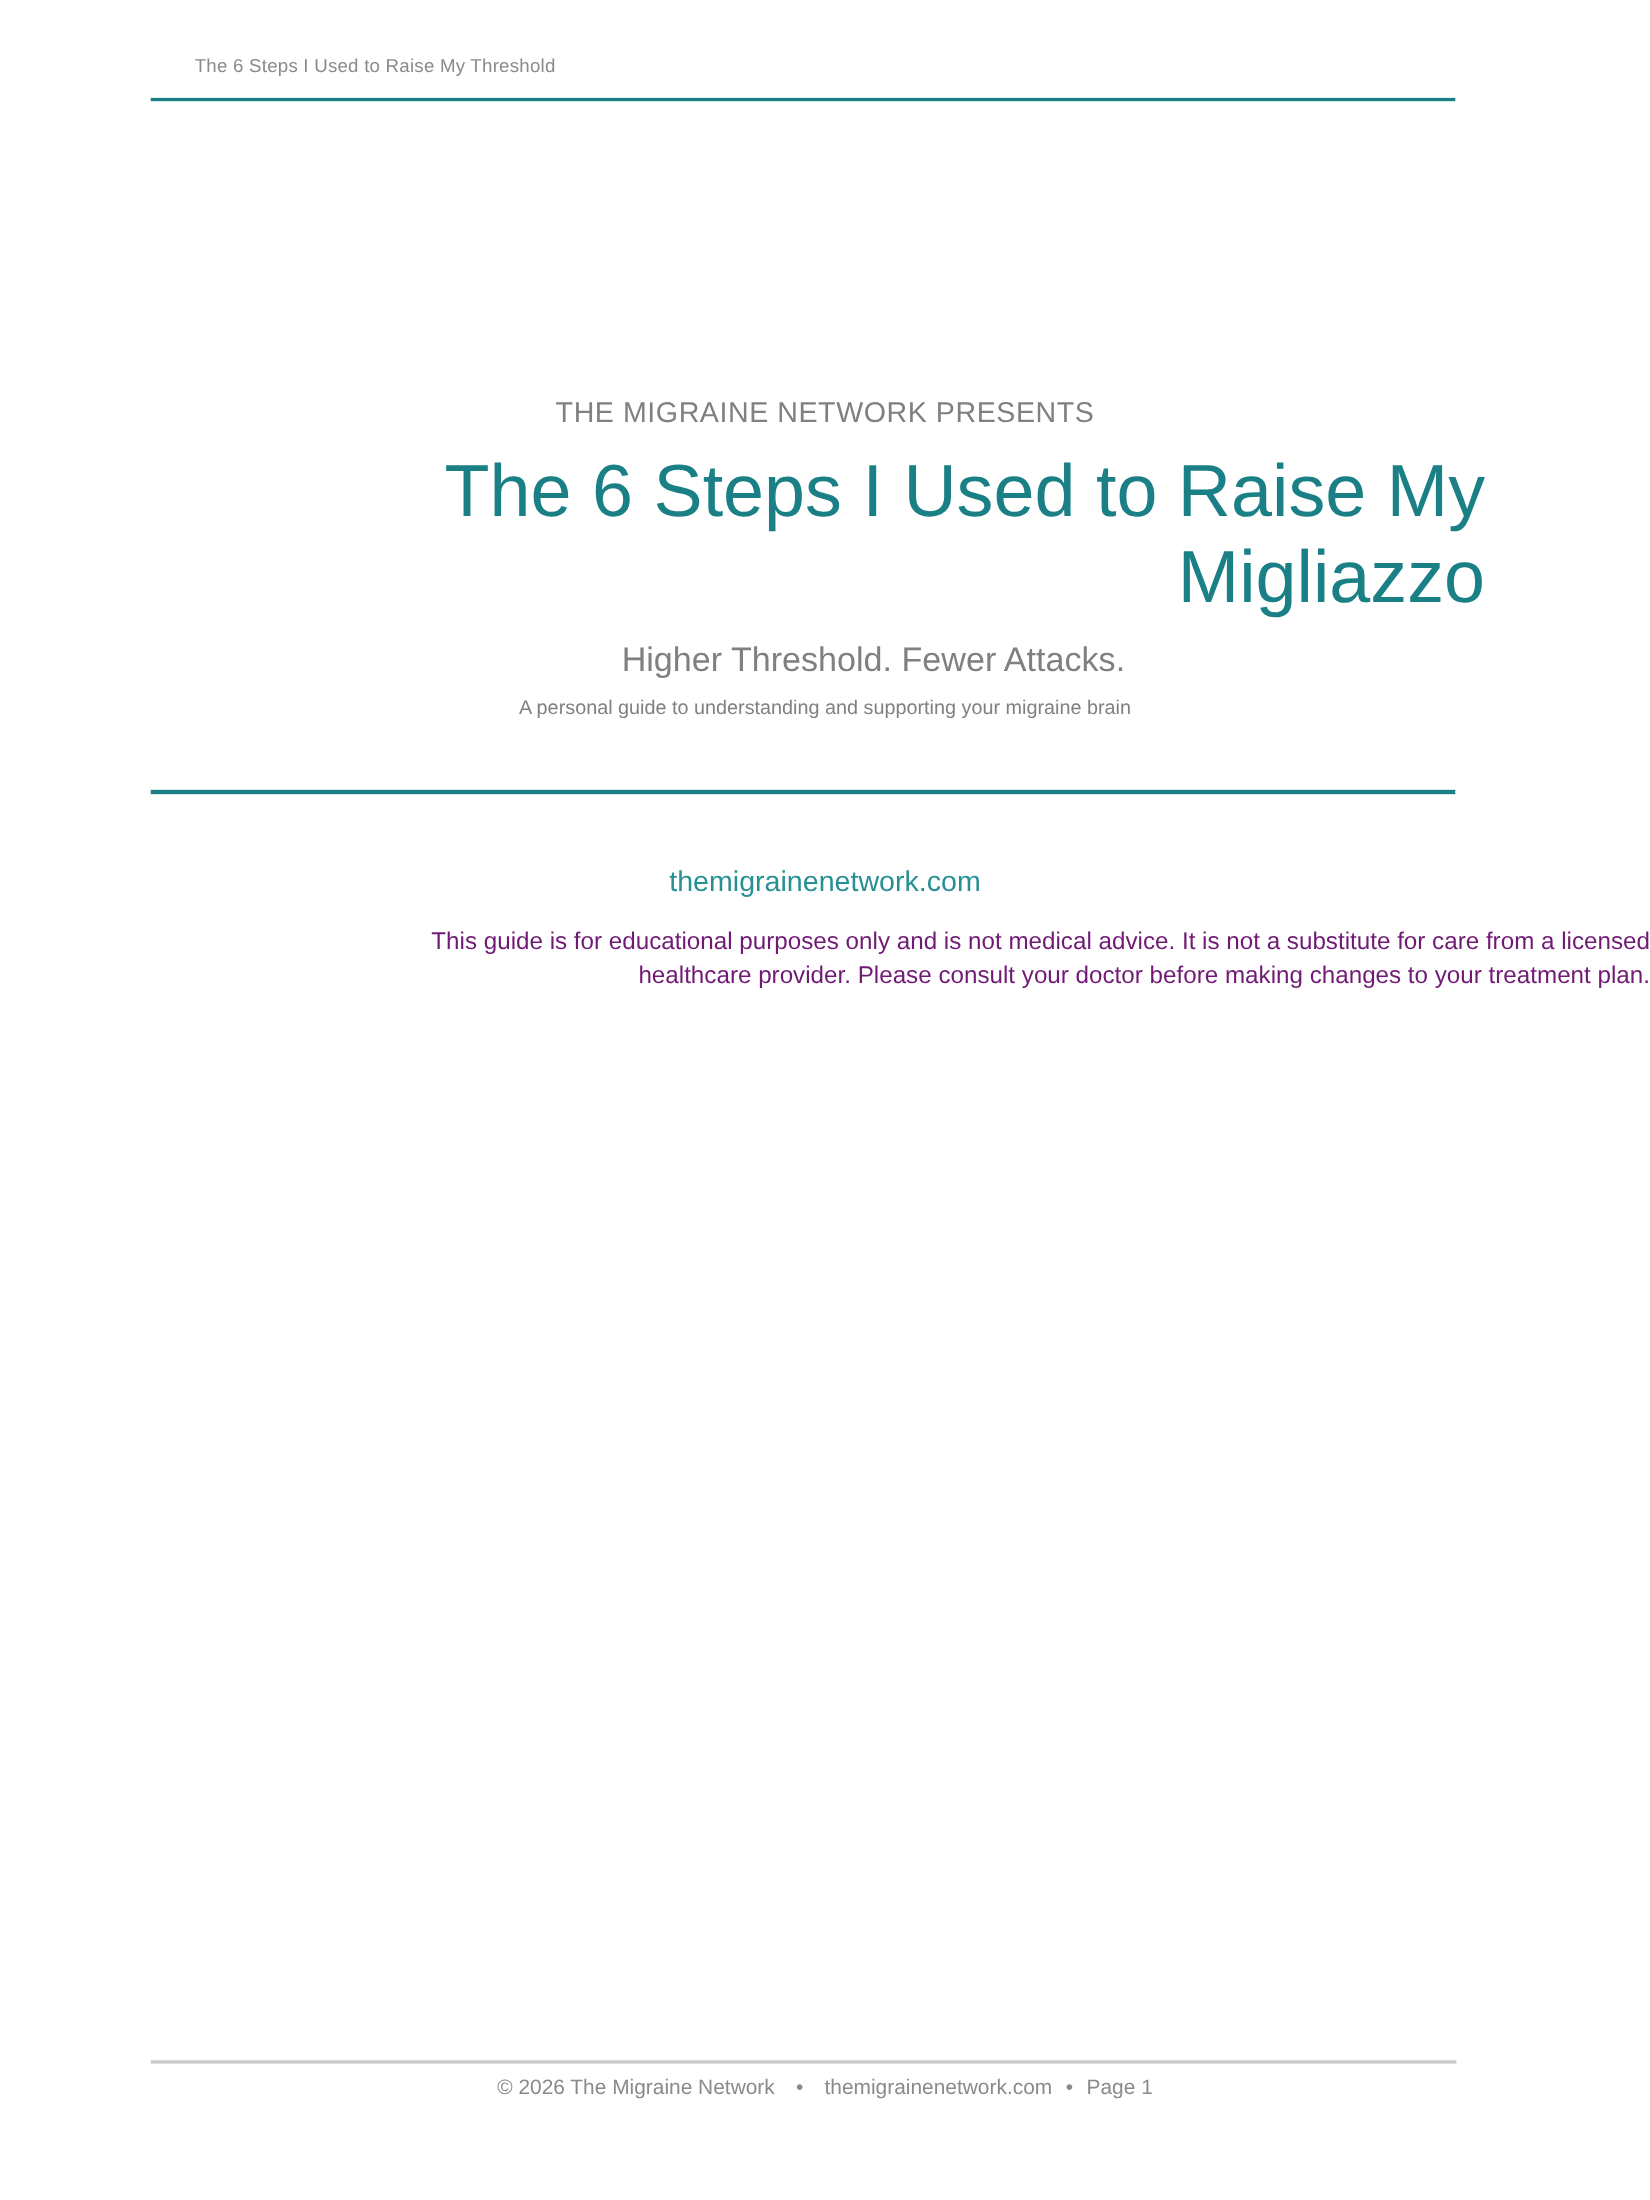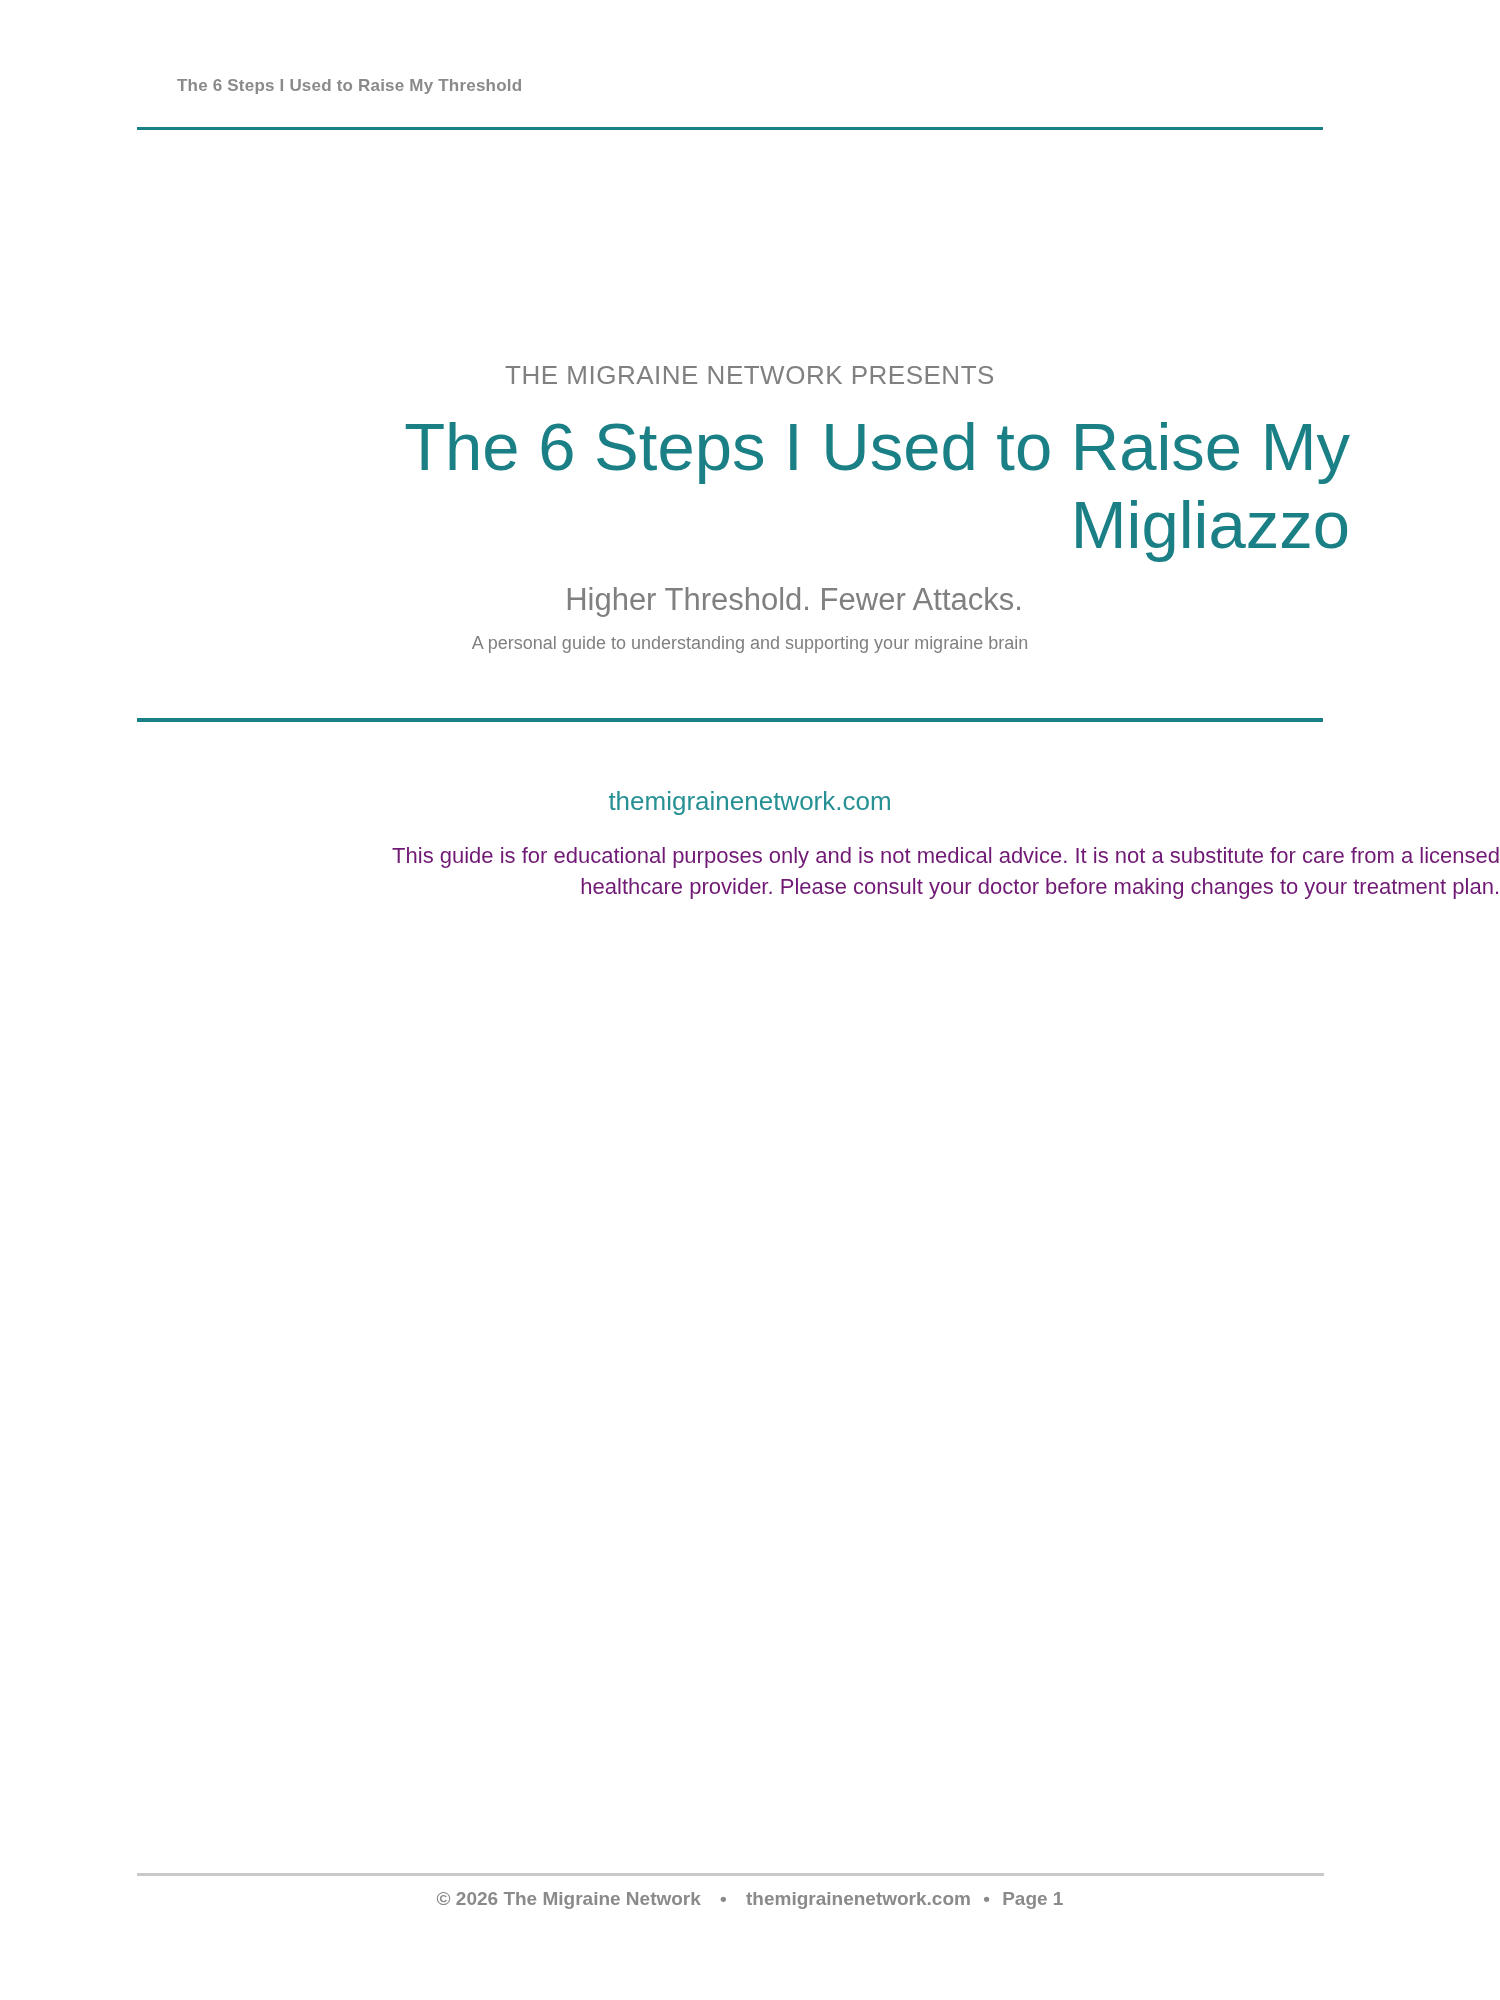--- a/index.html
+++ b/index.html
@@ -12,26 +12,25 @@
     width: 1500px;
     height: 2000px;
     background: #ffffff;
     font-family: "Liberation Sans", "DejaVu Sans", sans-serif;
     overflow: hidden;
   }
 
   
   .running-header {
     position: absolute;
-    top: 76px;
+    top: 50px;
     left: 137px;
     width: 1186px;
     border-bottom: 3px solid var(--accent);
-    padding-bottom: 31px;
-    font-weight: bold;
+    padding-bottom: 19px;
   }
   .running-header .rh-text {
     display: block;
     padding-left: 40px;
     font-size: 17px;
     color: #8a8a8a;
     letter-spacing: 0.2px;
   }
 
   
@@ -131,21 +130,20 @@
     border-top: 3px solid #c9c9c9;
   }
   .page-footer {
     position: absolute;
     top: 1888px;
     left: 0;
     width: 100%;
     text-align: center;
     font-size: 19px;
     color: #8a8a8a;
-    font-weight: bold;
   }
   .page-footer .sep-wide {
     display: inline-block;
     margin: 0 14px;
   }
   .page-footer .sep-narrow {
     display: inline-block;
     margin: 0 7px;
   }
 </style>

